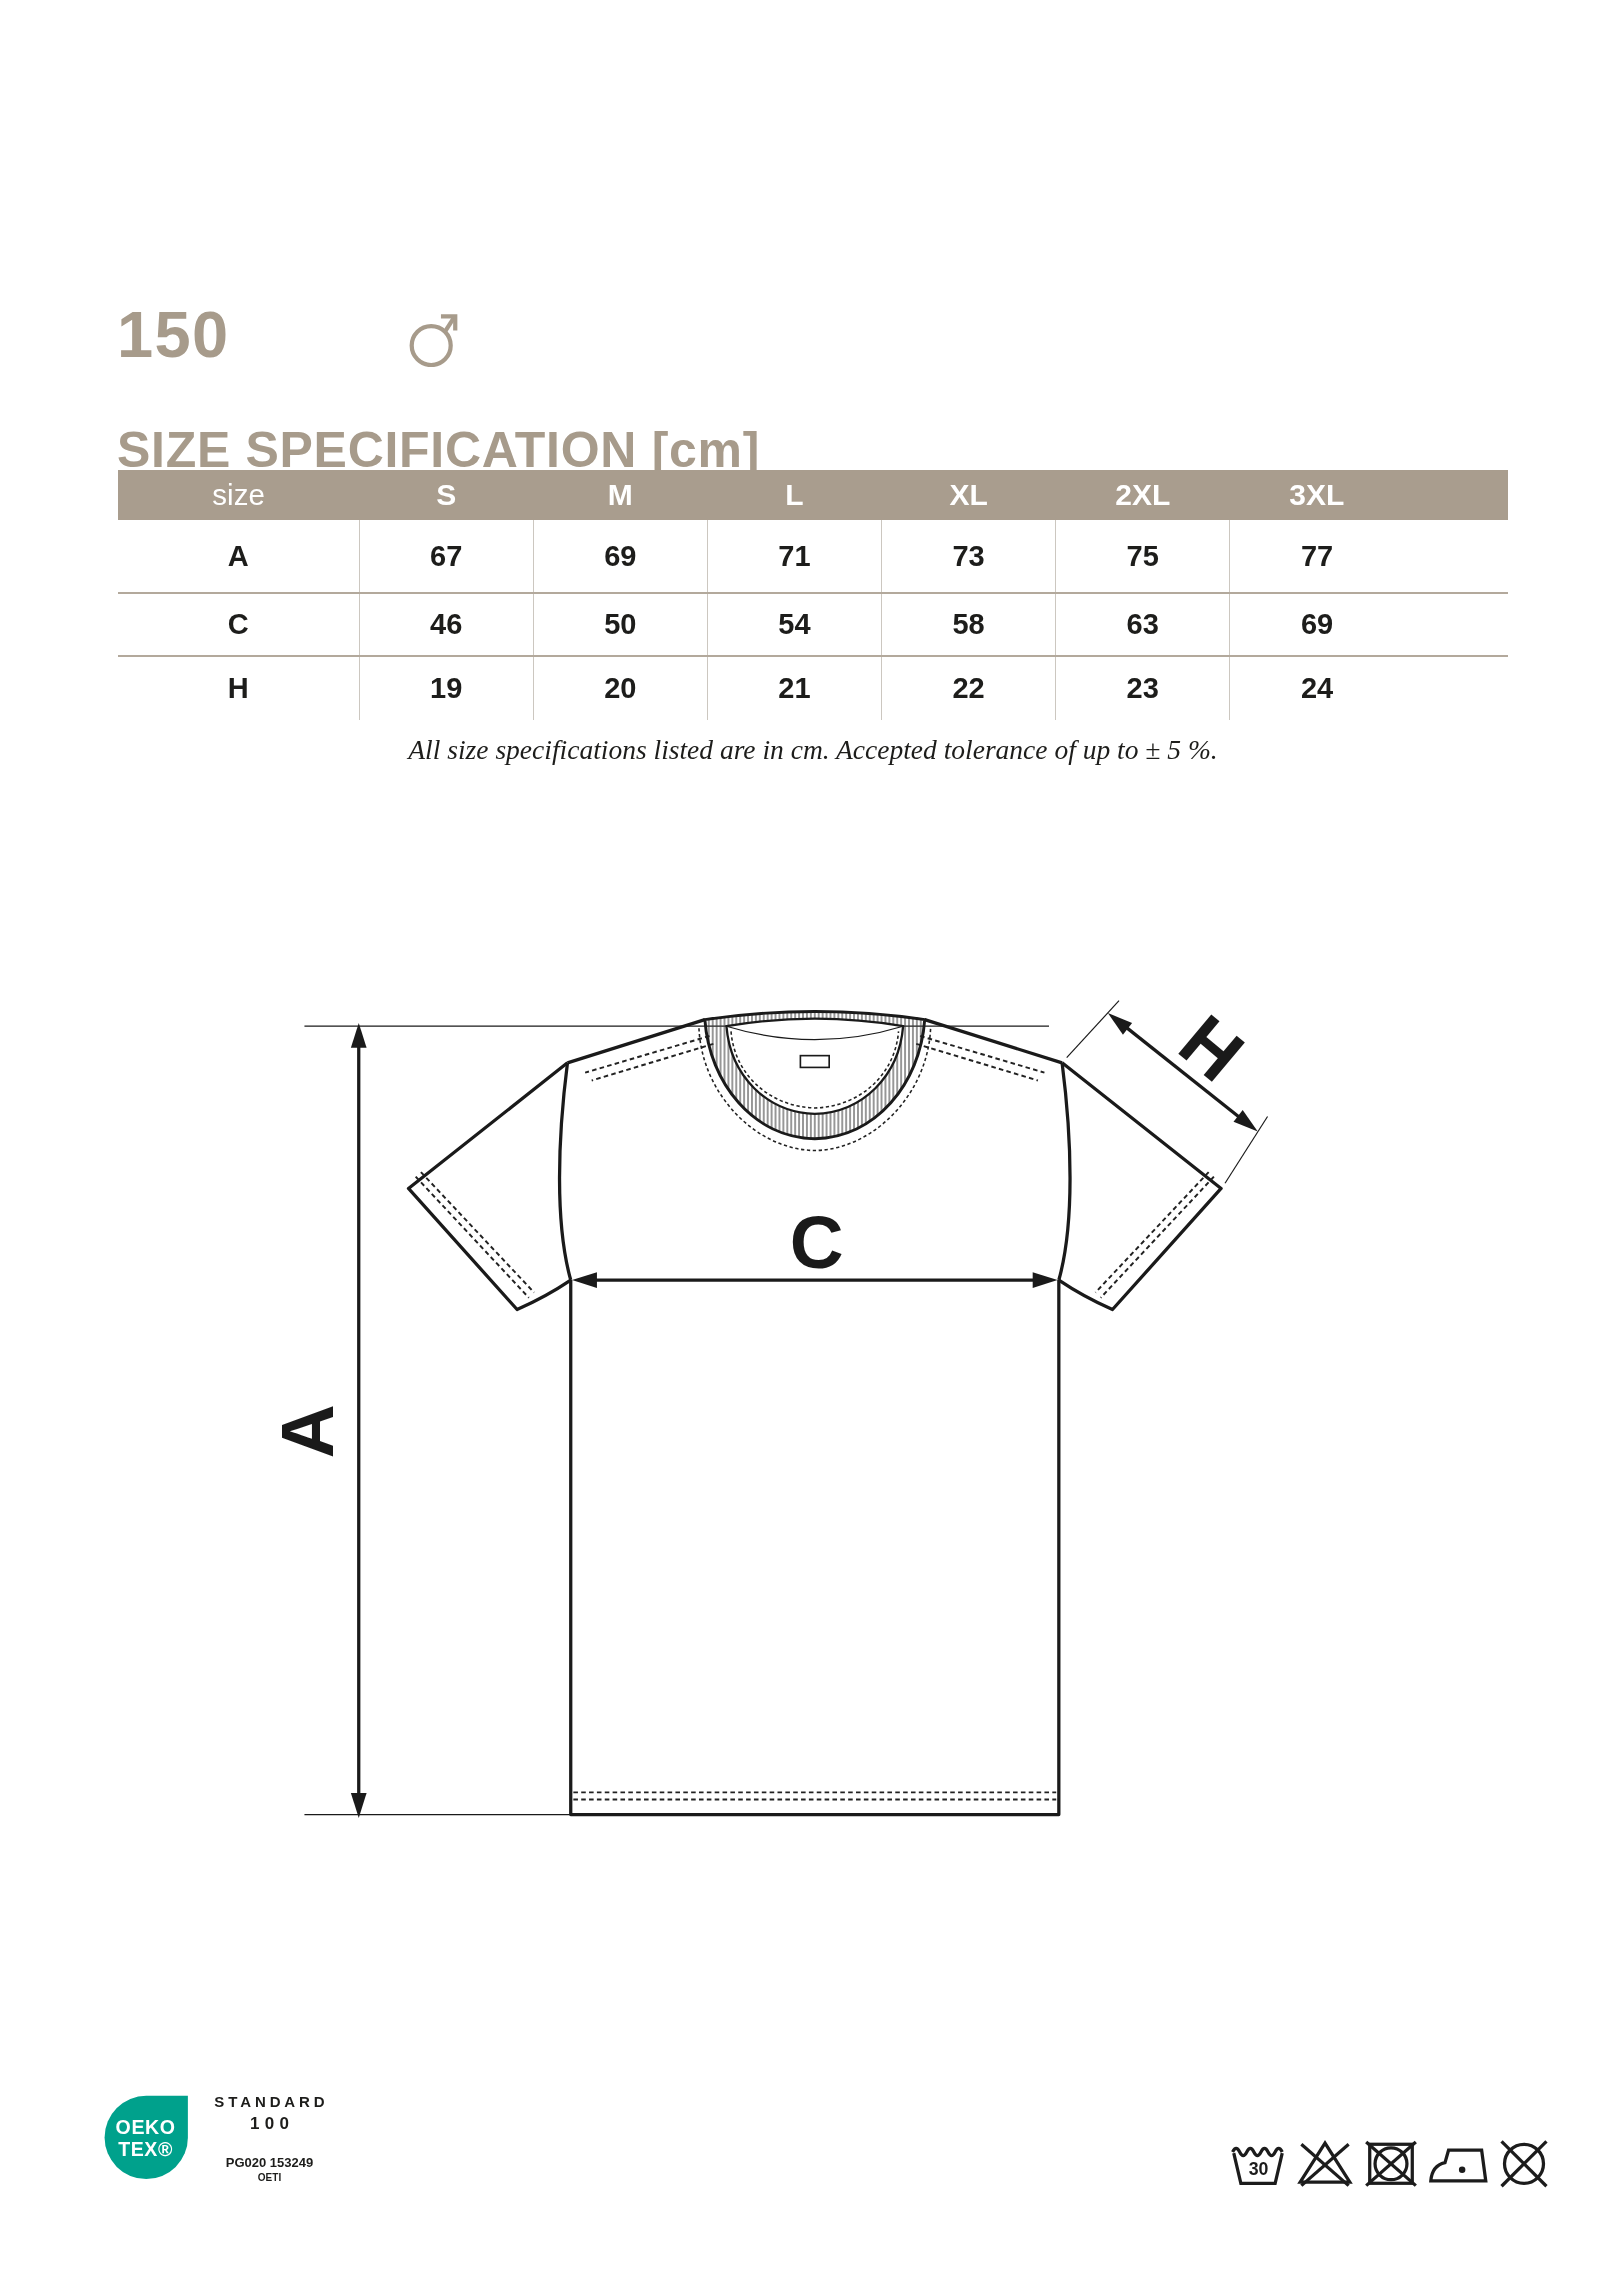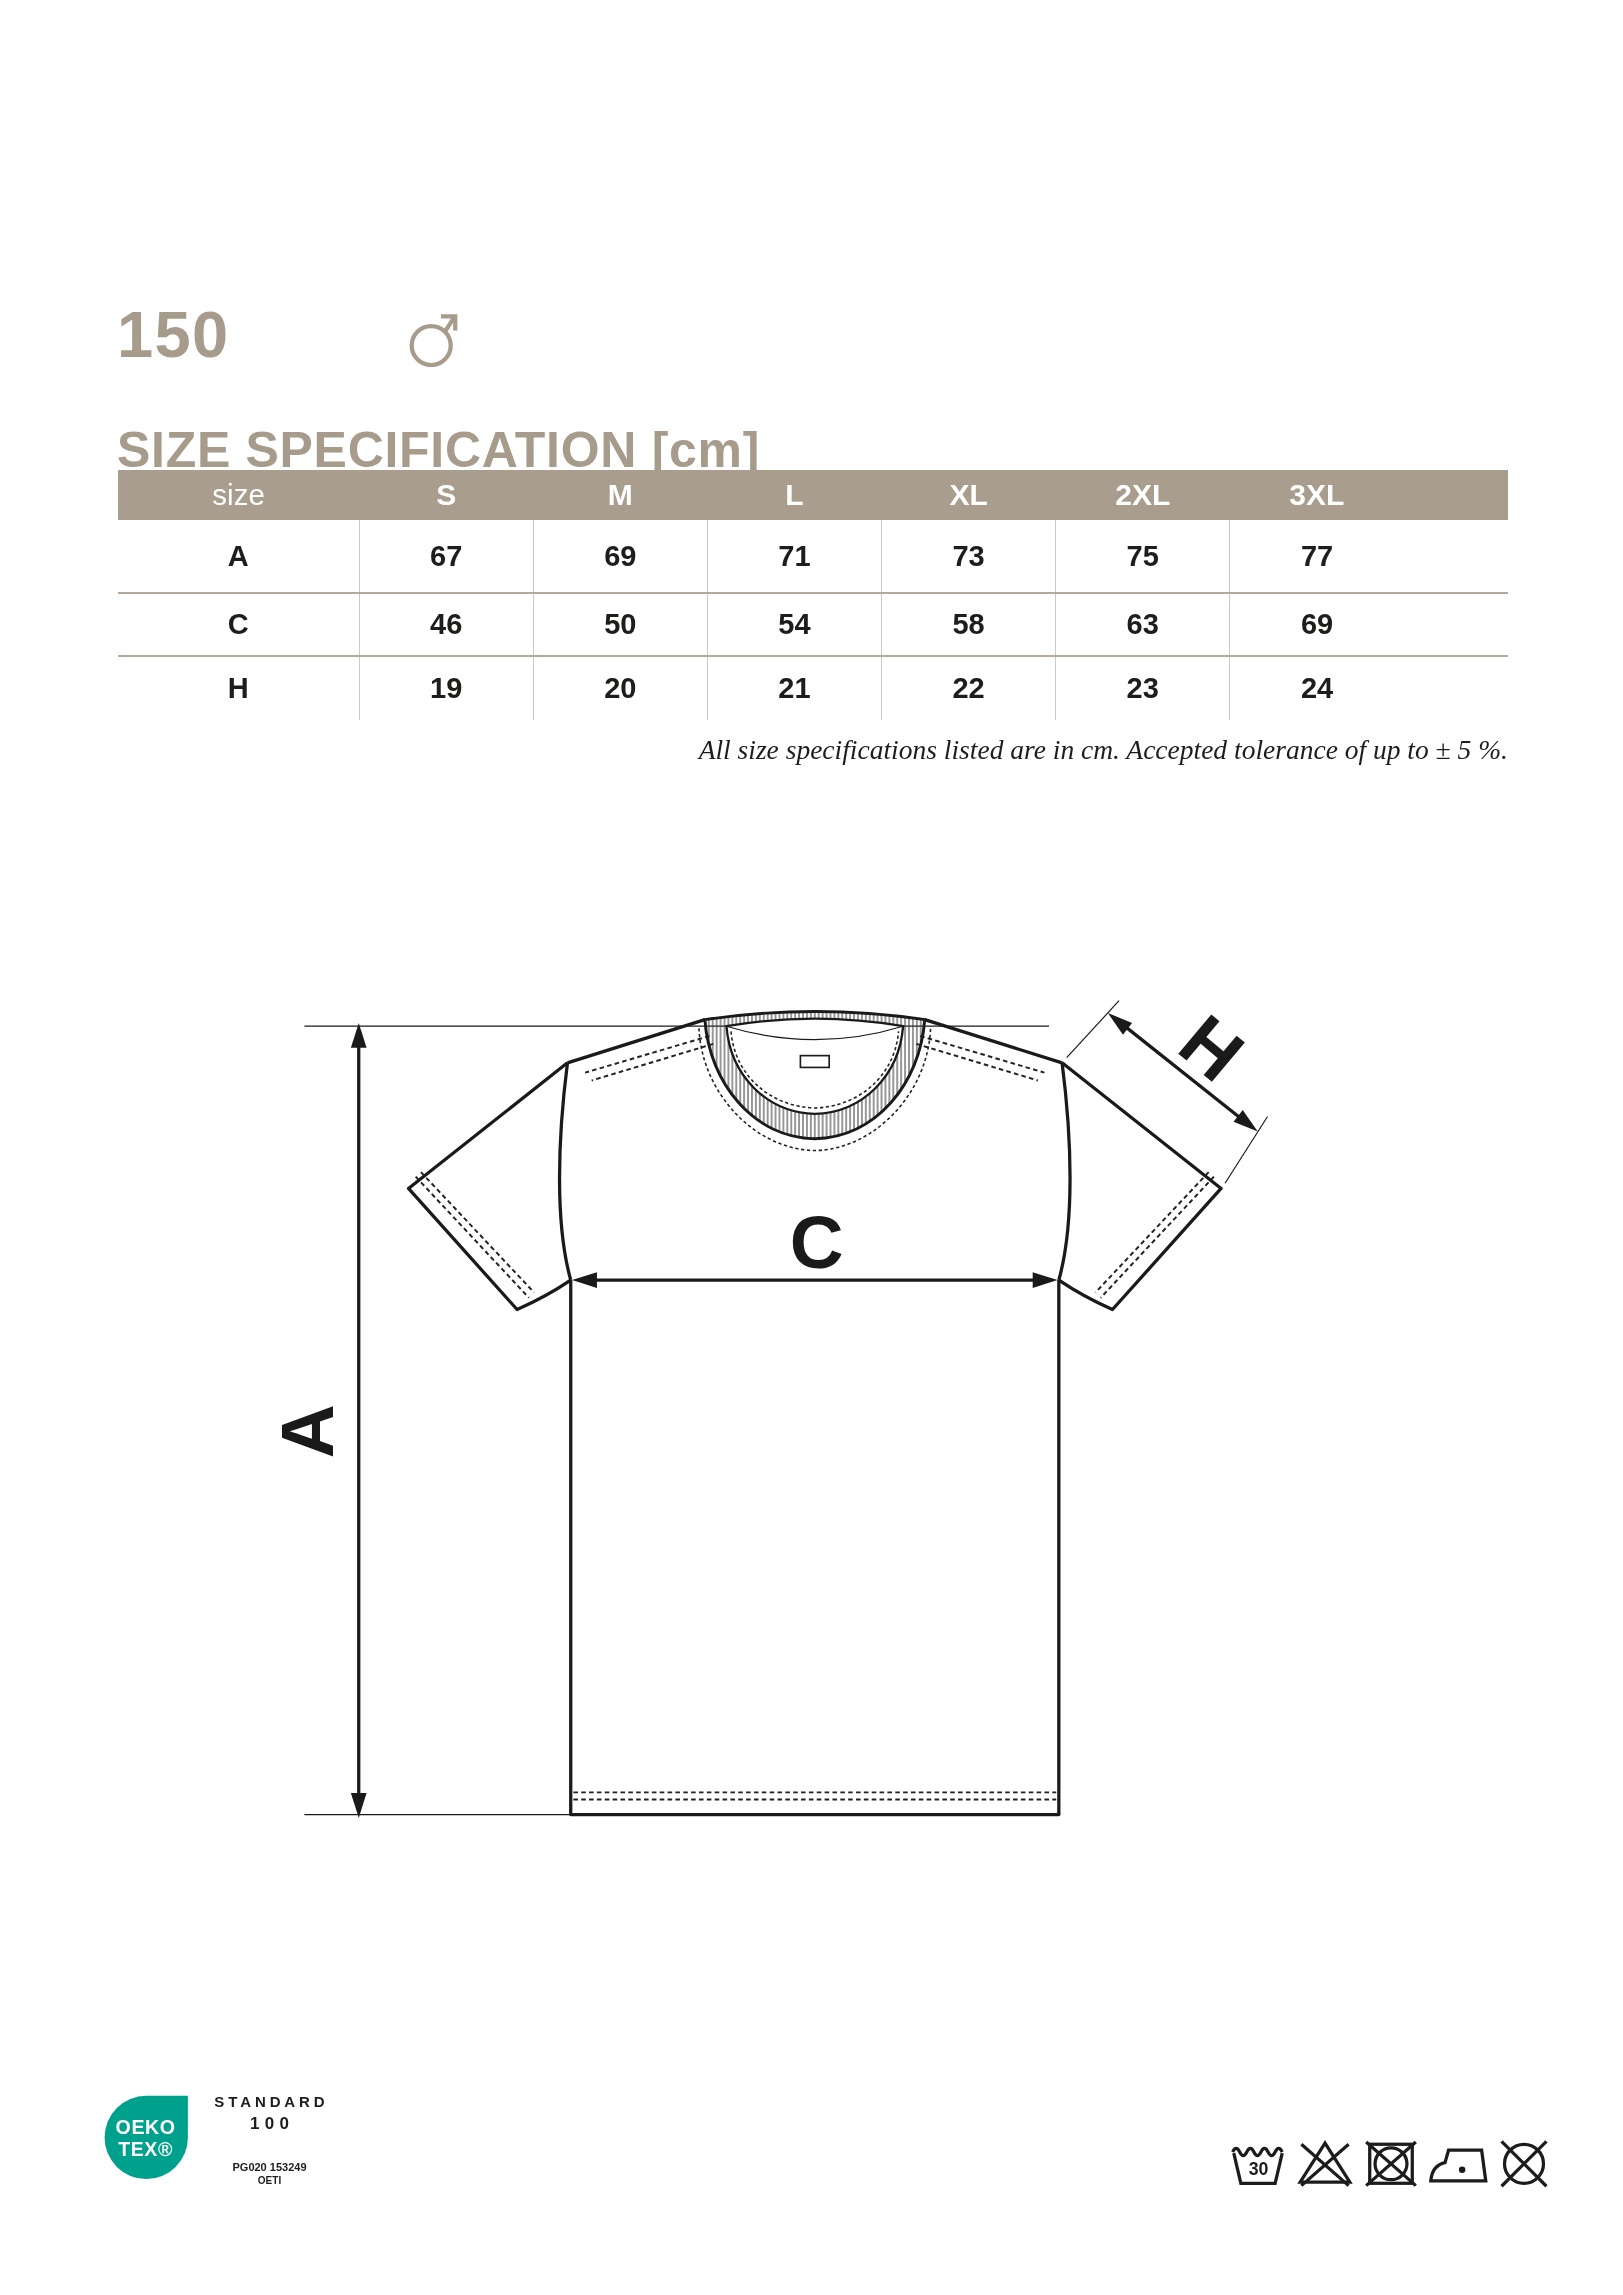--- a/index.html
+++ b/index.html
@@ -20,41 +20,41 @@
                  text-align:center;vertical-align:middle;padding:0;}
   .size-table th.c-size{font-weight:normal;font-size:29.5px;margin-left:23px;}
   .size-table td{text-align:center;vertical-align:middle;font-size:29px;font-weight:bold;
                  color:#1d1d1b;padding:0;}
   .size-table tr.r1{height:73px;}
   .size-table tr.r2{height:63px;}
   .size-table tr.r3{height:64px;}
   .size-table tbody td.val{border-left:1.3px solid #ccc7c0;}
   .size-table tbody tr.r2 td,.size-table tbody tr.r3 td{border-top:2px solid #b3a99c;}
   
-  .note{position:absolute;left:118px;top:734px;width:1390px;margin:0;text-align:right;
+  .note{position:absolute;left:118px;top:734px;width:1390px;margin:0;text-align:center;
         font-family:"Liberation Serif",serif;font-style:italic;font-size:27.5px;color:#1d1d1b;}
   
   .diagram{position:absolute;left:275px;top:982px;}
   .diagram .outline{fill:none;stroke:#1a1a1a;stroke-width:5;stroke-linejoin:round;}
   .diagram .thin{stroke:#1a1a1a;stroke-width:1.8;fill:none;}
   .diagram .dim{stroke:#1a1a1a;stroke-width:5;fill:none;}
   .diagram .stitch{stroke:#222;stroke-width:3;fill:none;stroke-dasharray:7 5;}
   .diagram .stitch2{stroke:#222;stroke-width:2.4;fill:none;stroke-dasharray:5 4;}
   .diagram .dimlabel{font-family:"Liberation Sans",sans-serif;font-weight:600;
                      font-size:114px;fill:#1a1a1a;}
   
   .oeko-leaf{position:absolute;left:97px;top:2085px;}
   .oeko-leaf .leaf{fill:#00a18c;}
   .oeko-leaf text{fill:#ffffff;font-family:"Liberation Sans",sans-serif;font-weight:bold;
                   font-size:31px;letter-spacing:1px;text-anchor:middle;}
   .standard-block{position:absolute;left:204px;top:2093px;width:131px;display:flex;
                   flex-direction:column;align-items:center;color:#1d1d1b;}
   .standard-line1{font-size:15px;font-weight:bold;letter-spacing:3.9px;text-indent:3.9px;}
   .standard-line2{font-size:17px;font-weight:bold;letter-spacing:5.2px;text-indent:5.2px;margin-top:3.9px;}
-  .standard-code{font-size:11px;font-weight:bold;margin-top:27px;}
+  .standard-code{font-size:13px;font-weight:bold;margin-top:21px;}
   .standard-inst{font-size:10px;font-weight:bold;margin-top:2px;}
   .care-row{position:absolute;left:1228px;top:2136px;display:flex;gap:6.5px;align-items:center;}
   .care-row svg{display:block;}
   .care-row .s{stroke:#1c1c1c;stroke-width:5.5;fill:none;stroke-linejoin:miter;}
   .care-row text{font-family:"Liberation Sans",sans-serif;font-weight:bold;font-size:30px;
                  fill:#1c1c1c;text-anchor:middle;}
 </style>
 </head>
 <body>
 

